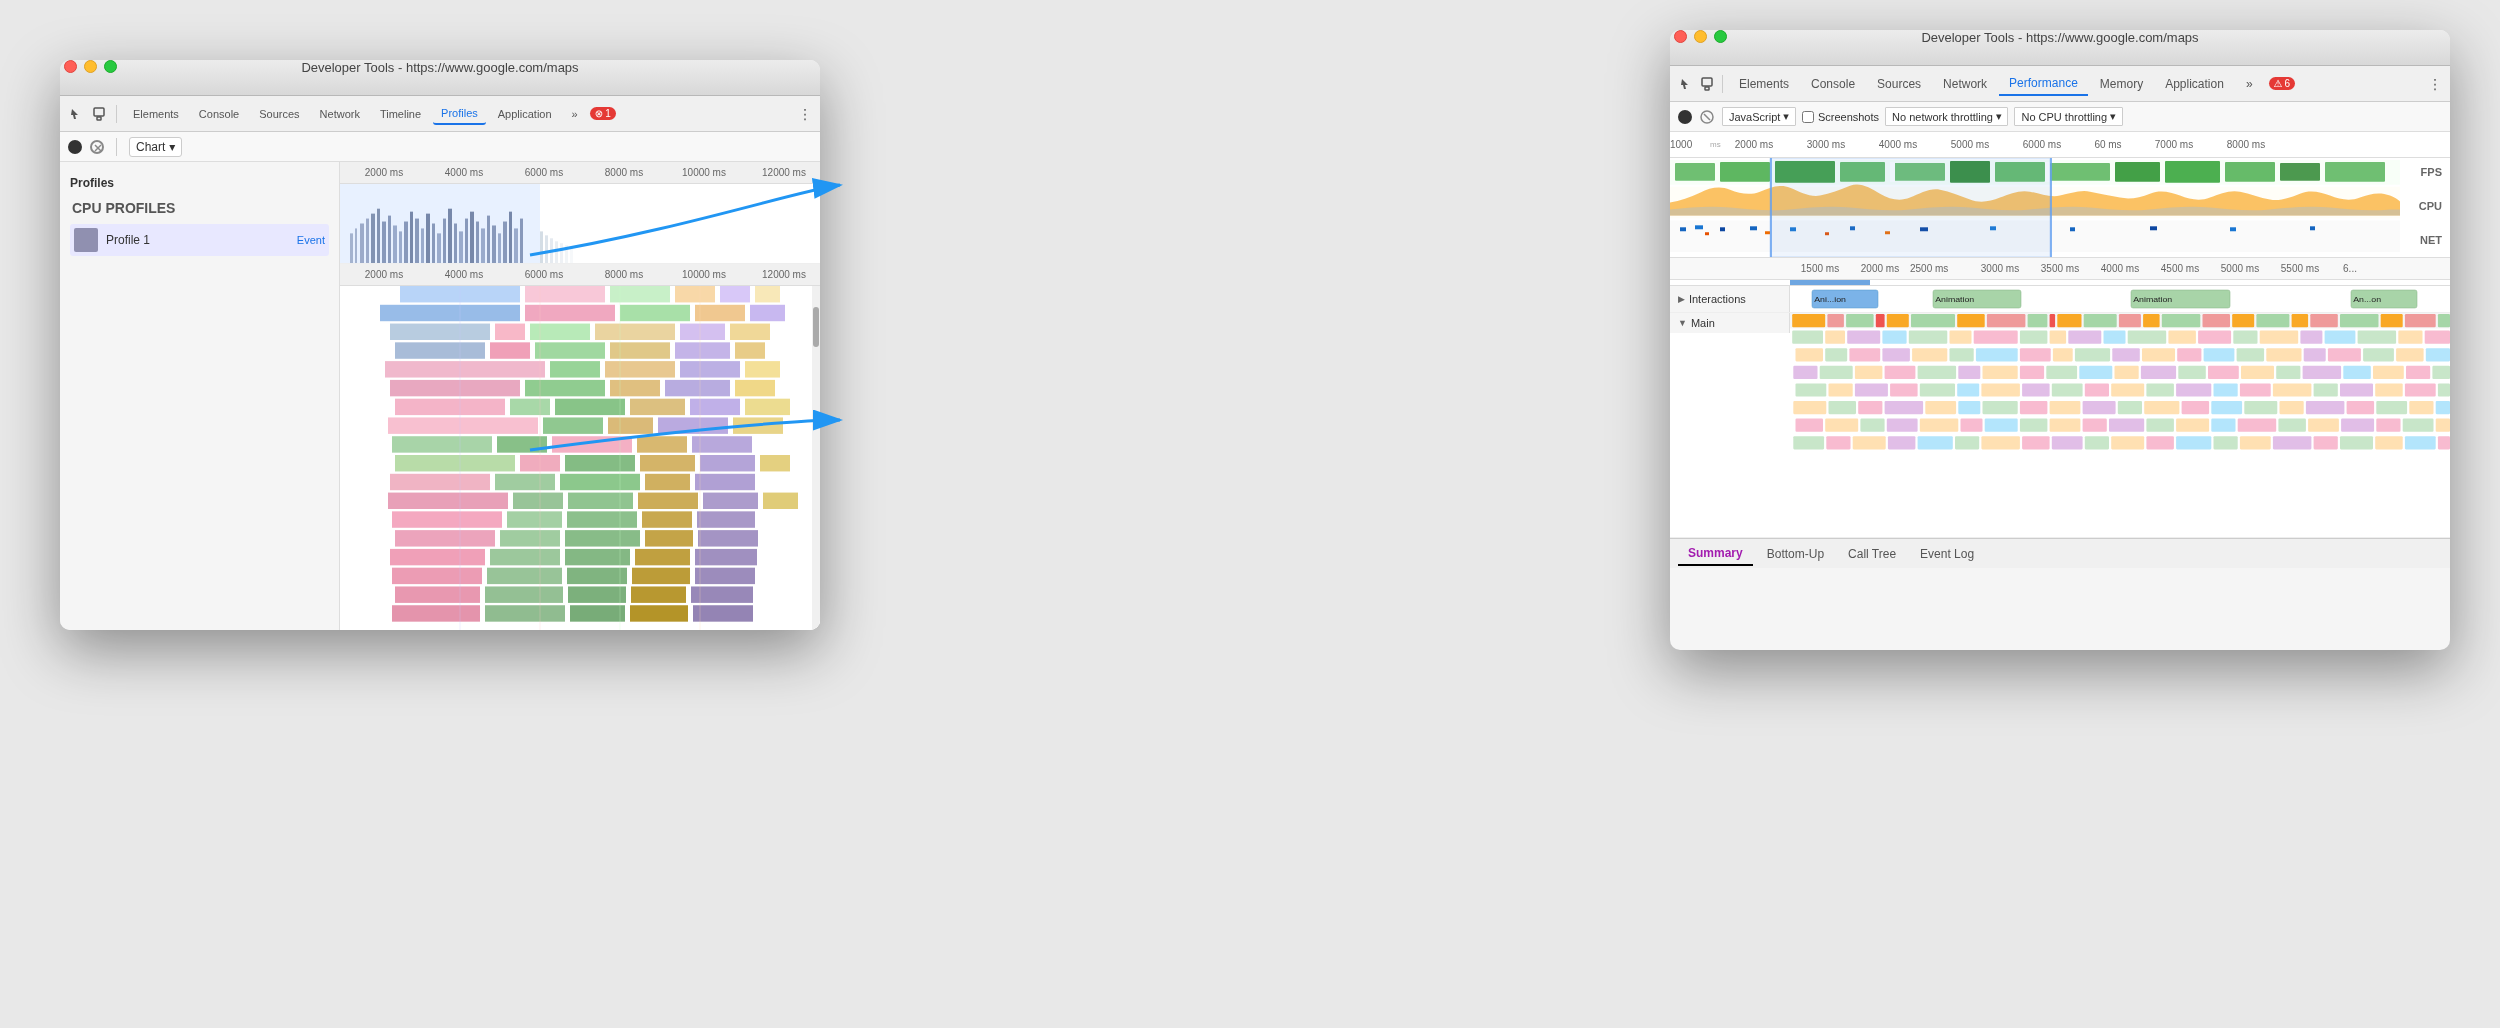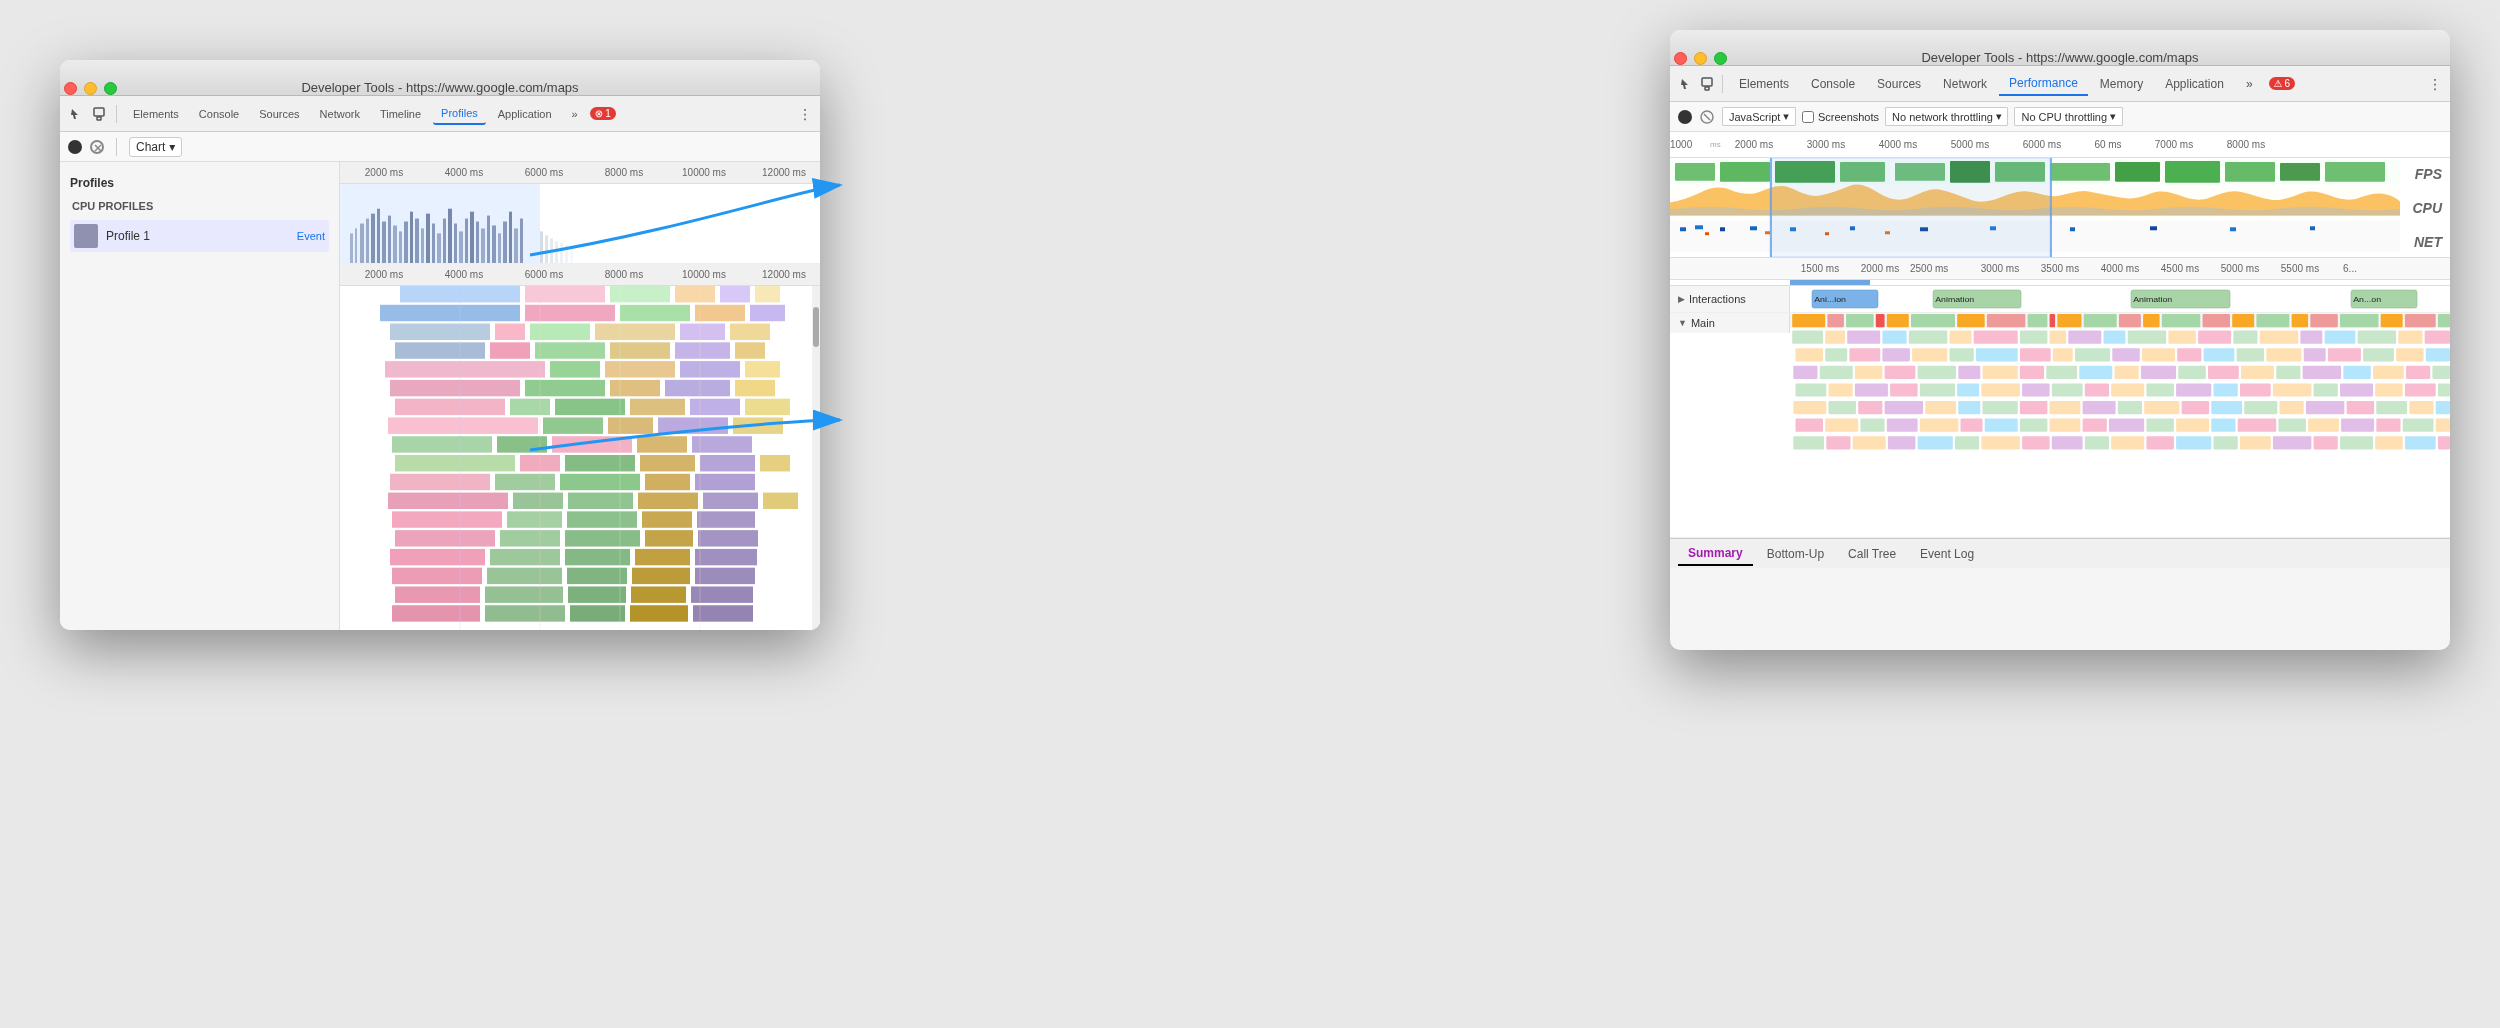--- a/index.html
+++ b/index.html
@@ -18,21 +18,21 @@
       border-radius: 10px;
       box-shadow: 0 20px 60px rgba(0,0,0,0.4);
       position: absolute;
       overflow: hidden;
     }
 
     .titlebar {
       background: linear-gradient(to bottom, #ececec, #d8d8d8);
       height: 36px;
       display: flex;
-      align-items: flex-end;
+      align-items: flex-start;
       padding: 0 4px;
       border-bottom: 1px solid #b8b8b8;
       position: relative;
     }
 
     .window-buttons {
       display: flex;
       gap: 7px;
       align-items: center;
     }
@@ -174,21 +174,21 @@
 
     .profiles-label {
       font-size: 12px;
       font-weight: 600;
       color: #333;
       padding: 4px 0;
       margin-bottom: 6px;
     }
 
     .cpu-profiles-label {
-      font-size: 11px;
+      font-size: 14px;
       font-weight: 600;
       color: #555;
       text-transform: uppercase;
       margin-bottom: 8px;
       padding: 0 2px;
     }
 
     .profile-item {
       display: flex;
       align-items: center;
@@ -339,24 +339,23 @@
       height: 100px;
       background: white;
       border-bottom: 1px solid #ddd;
       position: relative;
       overflow: hidden;
     }
 
     .fps-label, .cpu-label, .net-label {
       position: absolute;
       right: 8px;
-      font-size: 14px;
+      font-size: 11px;
       color: #666;
       font-weight: 600;
-      font-style: italic;
     }
 
     .fps-label { top: 8px; }
     .cpu-label { top: 42px; }
     .net-label { top: 76px; }
 
     .track-row {
       display: flex;
       align-items: stretch;
       border-bottom: 1px solid #eee;

